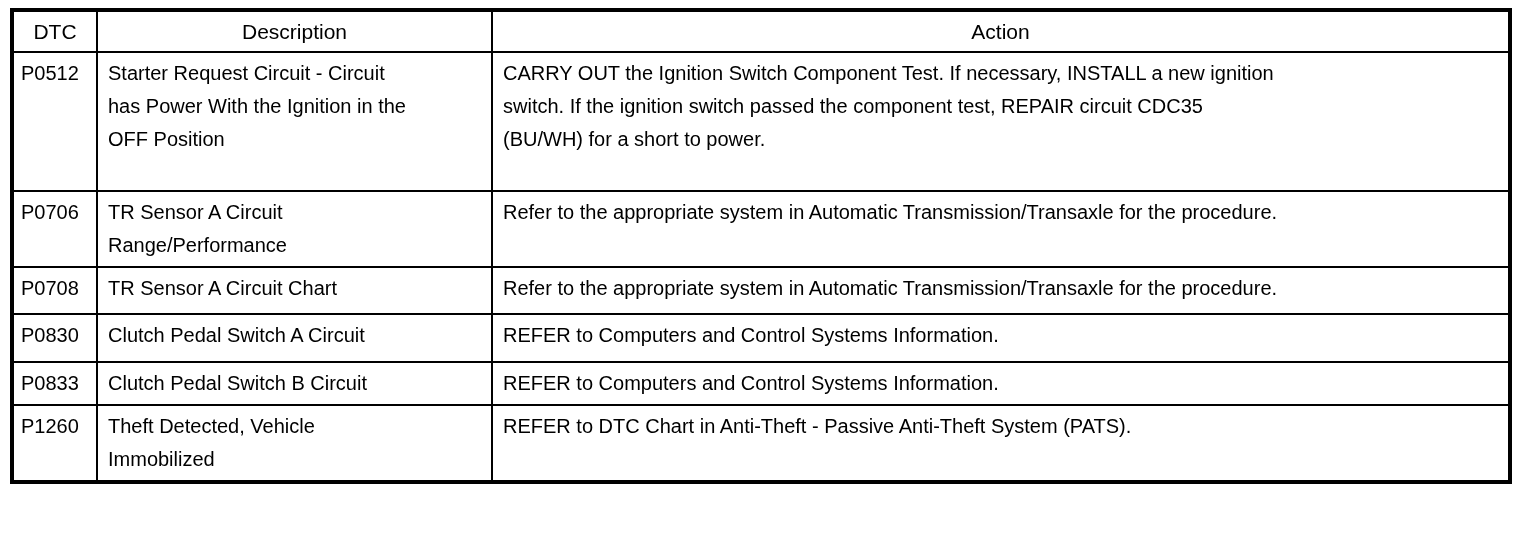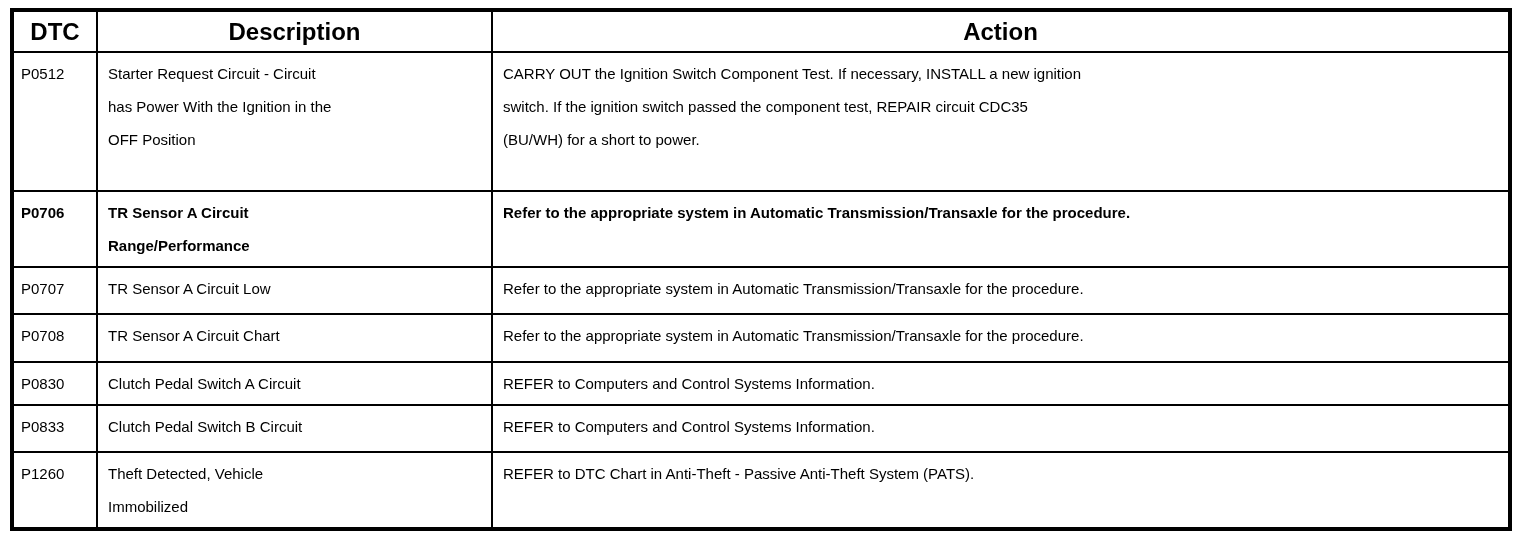--- a/index.html
+++ b/index.html
@@ -27,44 +27,44 @@
   }
   col.col-dtc    { width: 85px;  }
   col.col-desc   { width: 395px; }
   col.col-action { width: 1018px;}
   th, td {
     border: 2px solid #000000;
     color: #000000;
     background: #ffffff;
   }
   th {
-    font-size: 24px;
-    font-weight: bold;
+    font-size: 21px;
+    font-weight: normal;
     text-align: center;
     vertical-align: middle;
     height: 39px;
     padding: 0 4px;
   }
   td {
-    font-size: 15px;
+    font-size: 20px;
     line-height: 33px;
     vertical-align: top;
     padding: 4px 10px 4px 10px;
   }
   td.dtc {
     padding-left: 7px;
     padding-right: 2px;
     white-space: nowrap;
   }
   td.desc, td.action {
     white-space: pre-line;
   }
   
   tbody tr:nth-child(1) { height: 139px; }
-  tbody tr:nth-child(2) { height: 61px; font-weight: bold;  }
+  tbody tr:nth-child(2) { height: 61px;  }
   tbody tr:nth-child(3) { height: 47px;  }
   tbody tr:nth-child(4) { height: 48px; margin-top: 28px;  }
   tbody tr:nth-child(5) { height: 40px;  }
   tbody tr:nth-child(6) { height: 47px;  }
   tbody tr:nth-child(7) { height: 75px;  }
 </style>
 </head>
 <body>
 
 <div class="page">
@@ -92,25 +92,20 @@
 (BU/WH) for a short to power.</td>
   </tr>
 
   <tr>
     <td class="dtc">P0706</td>
     <td class="desc">TR Sensor A Circuit
 Range/Performance</td>
     <td class="action">Refer to the appropriate system in Automatic Transmission/Transaxle for the procedure.</td>
   </tr>
 
-  <tr>
-    <td class="dtc">P0707</td>
-    <td class="desc">TR Sensor A Circuit Low</td>
-    <td class="action">Refer to the appropriate system in Automatic Transmission/Transaxle for the procedure.</td>
-  </tr>
 
   <tr>
     <td class="dtc">P0708</td>
     <td class="desc">TR Sensor A Circuit Chart</td>
     <td class="action">Refer to the appropriate system in Automatic Transmission/Transaxle for the procedure.</td>
   </tr>
 
   <tr>
     <td class="dtc">P0830</td>
     <td class="desc">Clutch Pedal Switch A Circuit</td>

